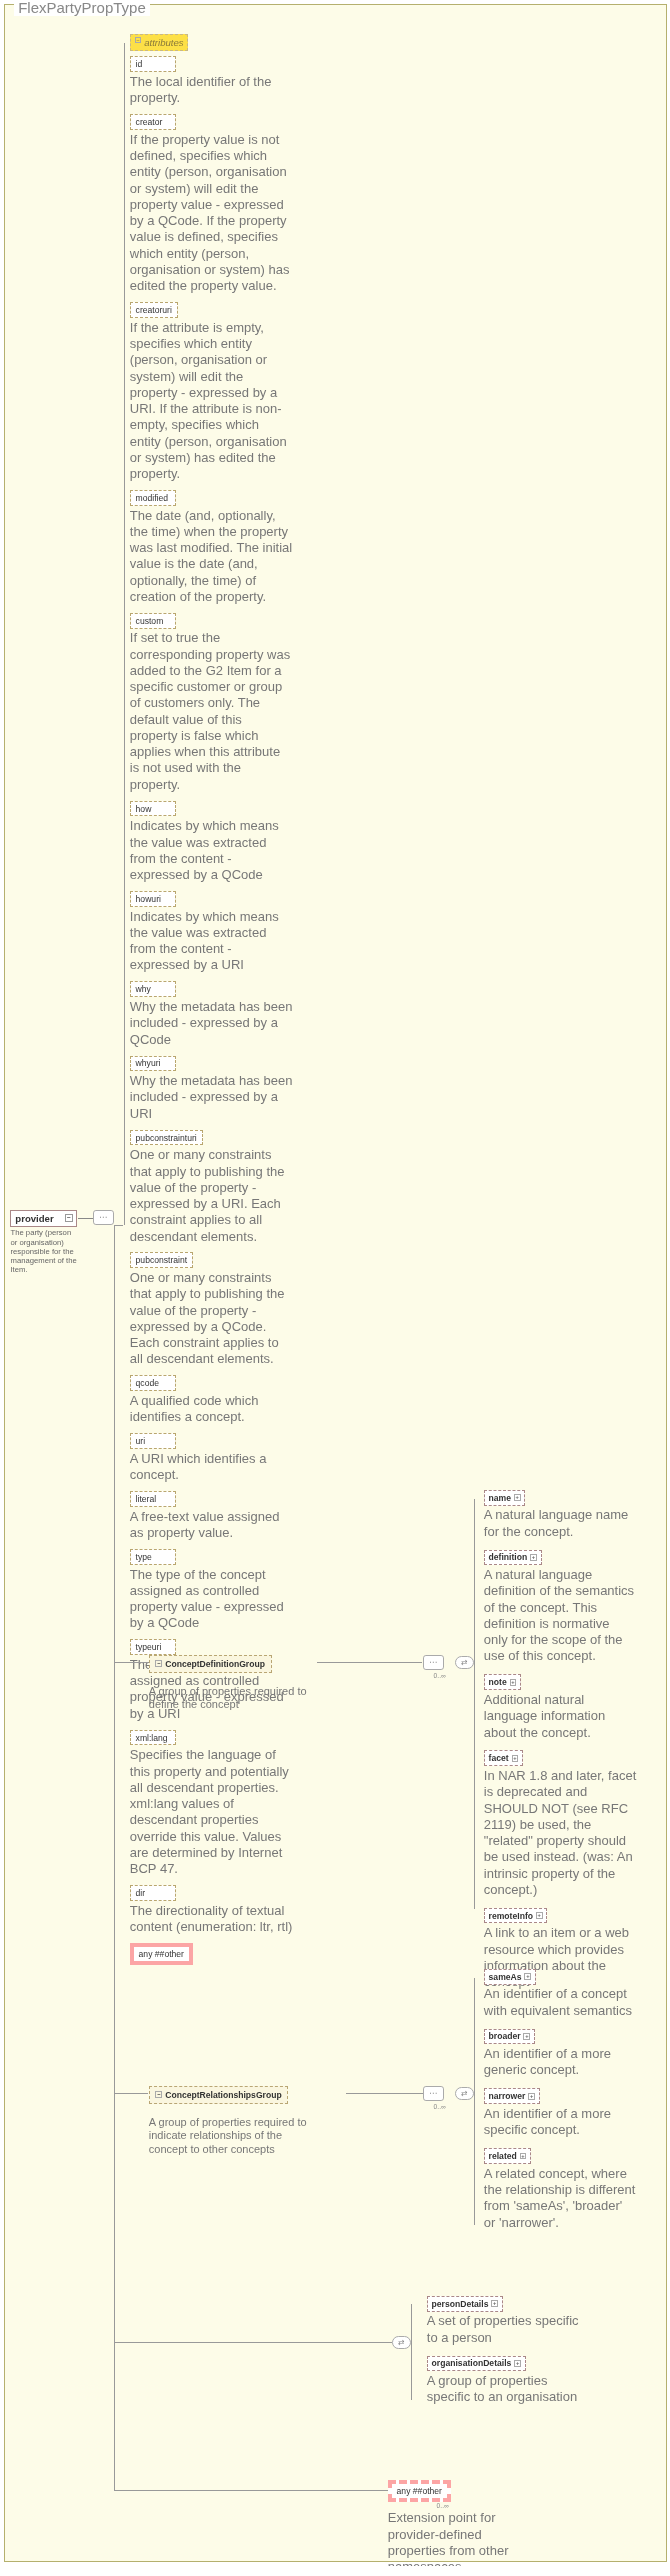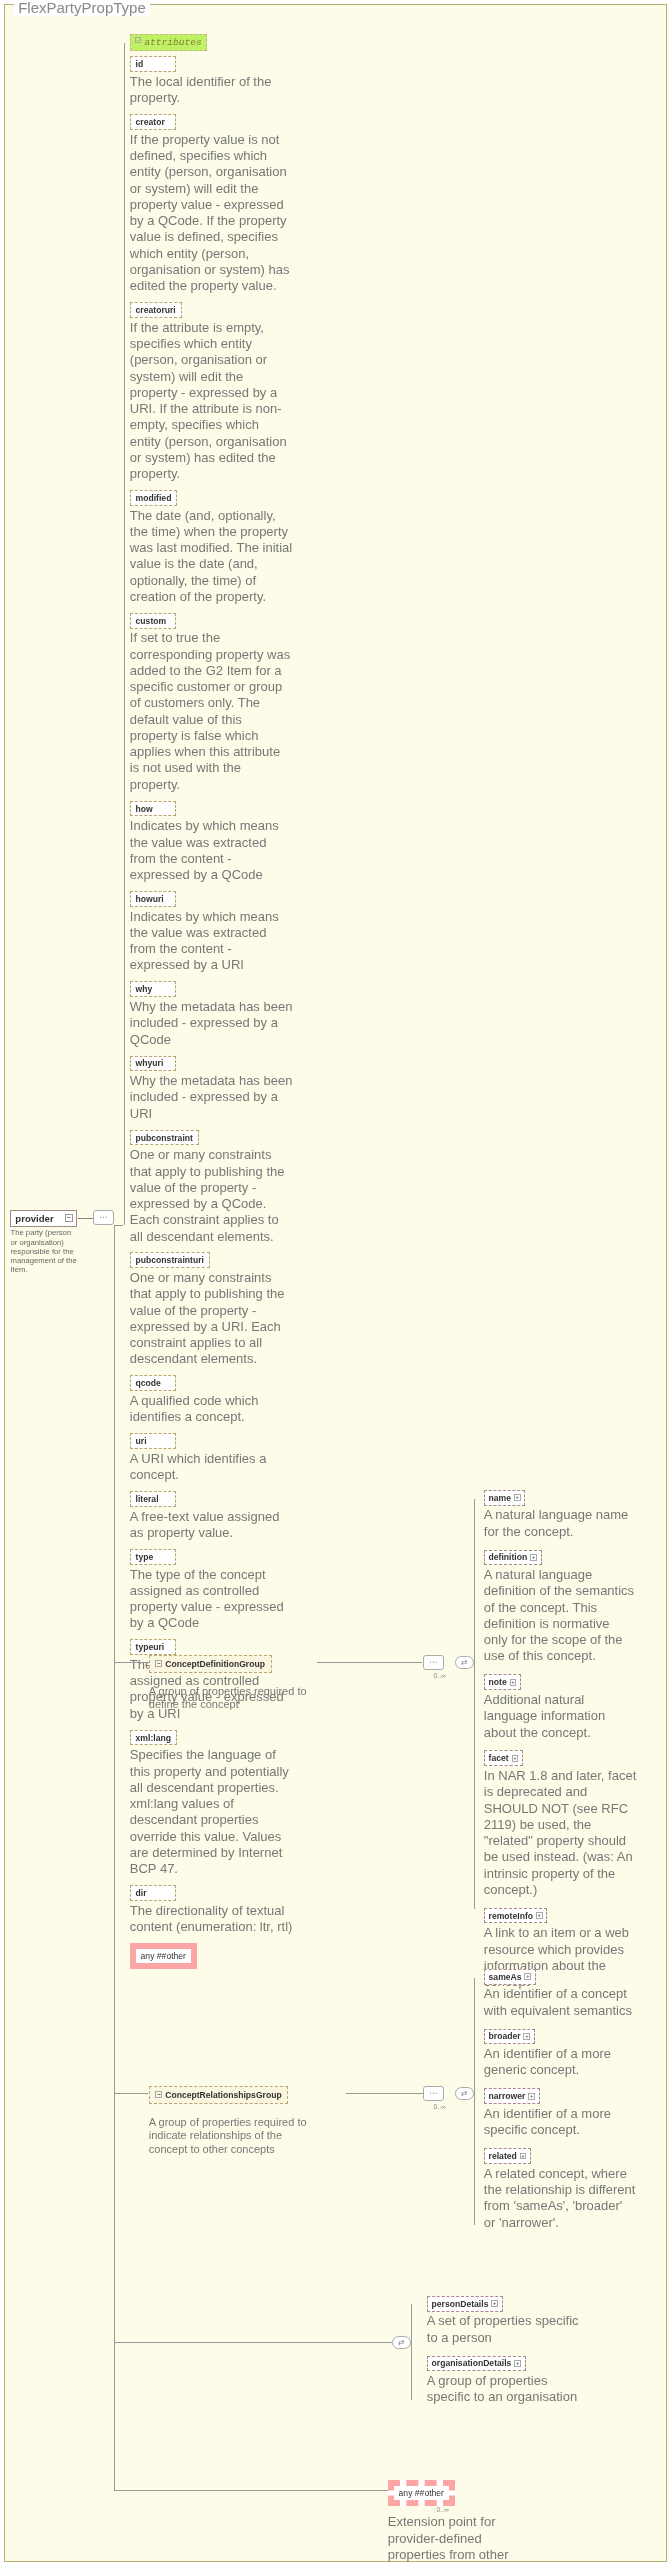--- a/index.html
+++ b/index.html
@@ -83,49 +83,48 @@
     color: #777;
   }
   .attr-group {
     position: absolute;
     left: 125px;
     top: 29px;
     width: 192px;
   }
   .attr-header {
     border: 1px dashed #c9b884;
-    background: #bef264;
+    background: #fde047;
     padding: 1.9px 3.8px;
     font-size: 9.6px;
     font-style: italic;
     color: #8a7a3a;
     display: inline-flex;
     gap: 2.9px;
     margin-bottom: 5.7px;
-    font-family: Liberation Mono, monospace;
   }
   .attr-header .mini { border:1px solid #aaa; width:6.7px; height:6.7px; font-size:5.7px; line-height:5.7px; text-align:center; }
   .attr-item { margin-bottom: 7.7px; width: 163px; }
   .attr-name {
     border: 1px dashed #b9a66e;
     background: #fff;
     padding: 1.9px 4.8px;
-    font-weight: bold;
+    font-weight: normal;
     font-size: 8.6px;
     display: inline-block;
     min-width: 46px;
   }
   .attr-desc {
     font-size: 13px;
     color: #777;
     margin-top: 1.9px;
     line-height: 1.25;
   }
   .any-box {
-    border: 6px solid #fca5a5;
+    border: 4px solid #fca5a5;
     background: #fff;
     padding: 1.9px 4.8px;
     font-size: 8.6px;
     display: inline-block;
   }
   .group-area {
     position: absolute;
     left: 144px;
   }
   .group-box {
@@ -215,22 +214,22 @@
     <div id="attr-list">
         <div class="attr-item"><span class="attr-name">id</span><div class="attr-desc">The local identifier of the property.</div></div>
         <div class="attr-item"><span class="attr-name">creator</span><div class="attr-desc">If the property value is not defined, specifies which entity (person, organisation or system) will edit the property value - expressed by a QCode. If the property value is defined, specifies which entity (person, organisation or system) has edited the property value.</div></div>
         <div class="attr-item"><span class="attr-name">creatoruri</span><div class="attr-desc">If the attribute is empty, specifies which entity (person, organisation or system) will edit the property - expressed by a URI. If the attribute is non-empty, specifies which entity (person, organisation or system) has edited the property.</div></div>
         <div class="attr-item"><span class="attr-name">modified</span><div class="attr-desc">The date (and, optionally, the time) when the property was last modified. The initial value is the date (and, optionally, the time) of creation of the property.</div></div>
         <div class="attr-item"><span class="attr-name">custom</span><div class="attr-desc">If set to true the corresponding property was added to the G2 Item for a specific customer or group of customers only. The default value of this property is false which applies when this attribute is not used with the property.</div></div>
         <div class="attr-item"><span class="attr-name">how</span><div class="attr-desc">Indicates by which means the value was extracted from the content - expressed by a QCode</div></div>
         <div class="attr-item"><span class="attr-name">howuri</span><div class="attr-desc">Indicates by which means the value was extracted from the content - expressed by a URI</div></div>
         <div class="attr-item"><span class="attr-name">why</span><div class="attr-desc">Why the metadata has been included - expressed by a QCode</div></div>
         <div class="attr-item"><span class="attr-name">whyuri</span><div class="attr-desc">Why the metadata has been included - expressed by a URI</div></div>
+        <div class="attr-item"><span class="attr-name">pubconstrainturi</span><div class="attr-desc">One or many constraints that apply to publishing the value of the property - expressed by a URI. Each constraint applies to all descendant elements.</div></div>
         <div class="attr-item"><span class="attr-name">pubconstraint</span><div class="attr-desc">One or many constraints that apply to publishing the value of the property - expressed by a QCode. Each constraint applies to all descendant elements.</div></div>
-        <div class="attr-item"><span class="attr-name">pubconstrainturi</span><div class="attr-desc">One or many constraints that apply to publishing the value of the property - expressed by a URI. Each constraint applies to all descendant elements.</div></div>
         <div class="attr-item"><span class="attr-name">qcode</span><div class="attr-desc">A qualified code which identifies a concept.</div></div>
         <div class="attr-item"><span class="attr-name">uri</span><div class="attr-desc">A URI which identifies a concept.</div></div>
         <div class="attr-item"><span class="attr-name">literal</span><div class="attr-desc">A free-text value assigned as property value.</div></div>
         <div class="attr-item"><span class="attr-name">type</span><div class="attr-desc">The type of the concept assigned as controlled property value - expressed by a QCode</div></div>
         <div class="attr-item"><span class="attr-name">typeuri</span><div class="attr-desc">The type of the concept assigned as controlled property value - expressed by a URI</div></div>
         <div class="attr-item"><span class="attr-name">xml:lang</span><div class="attr-desc">Specifies the language of this property and potentially all descendant properties. xml:lang values of descendant properties override this value. Values are determined by Internet BCP 47.</div></div>
         <div class="attr-item"><span class="attr-name">dir</span><div class="attr-desc">The directionality of textual content (enumeration: ltr, rtl)</div></div>
       </div>
     <div class="attr-item">
       <span class="any-box">any ##other</span>

